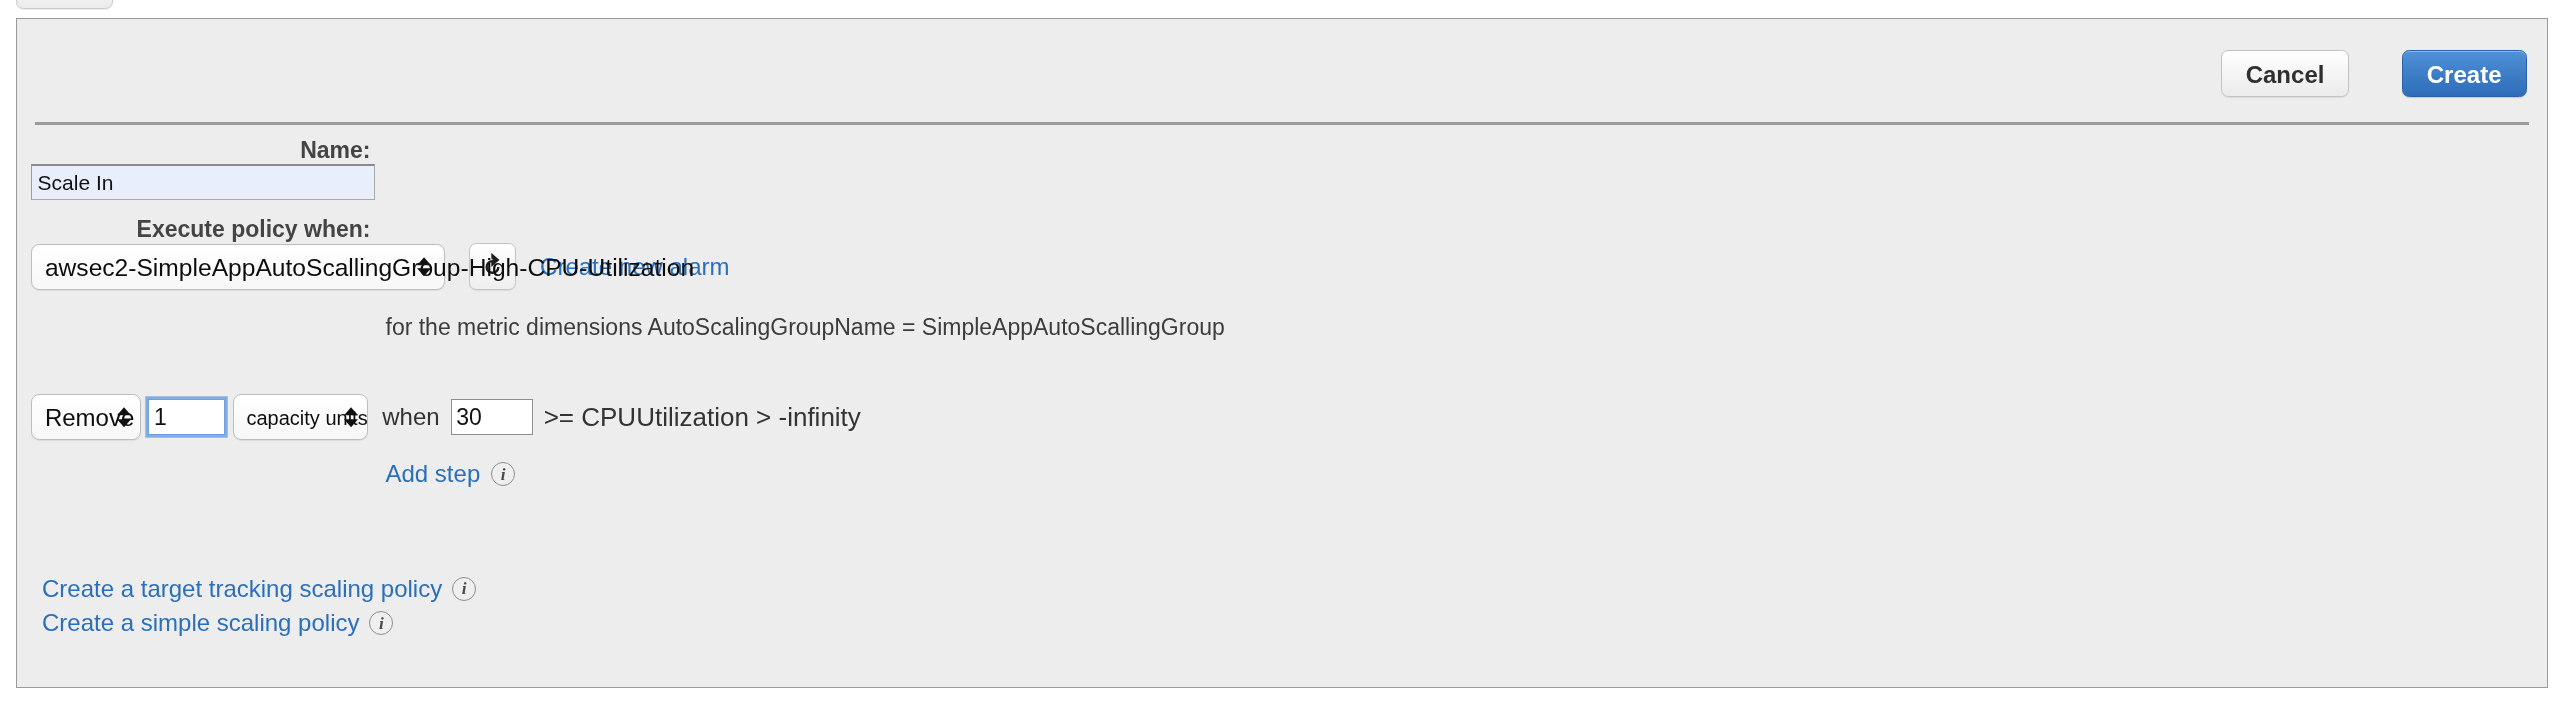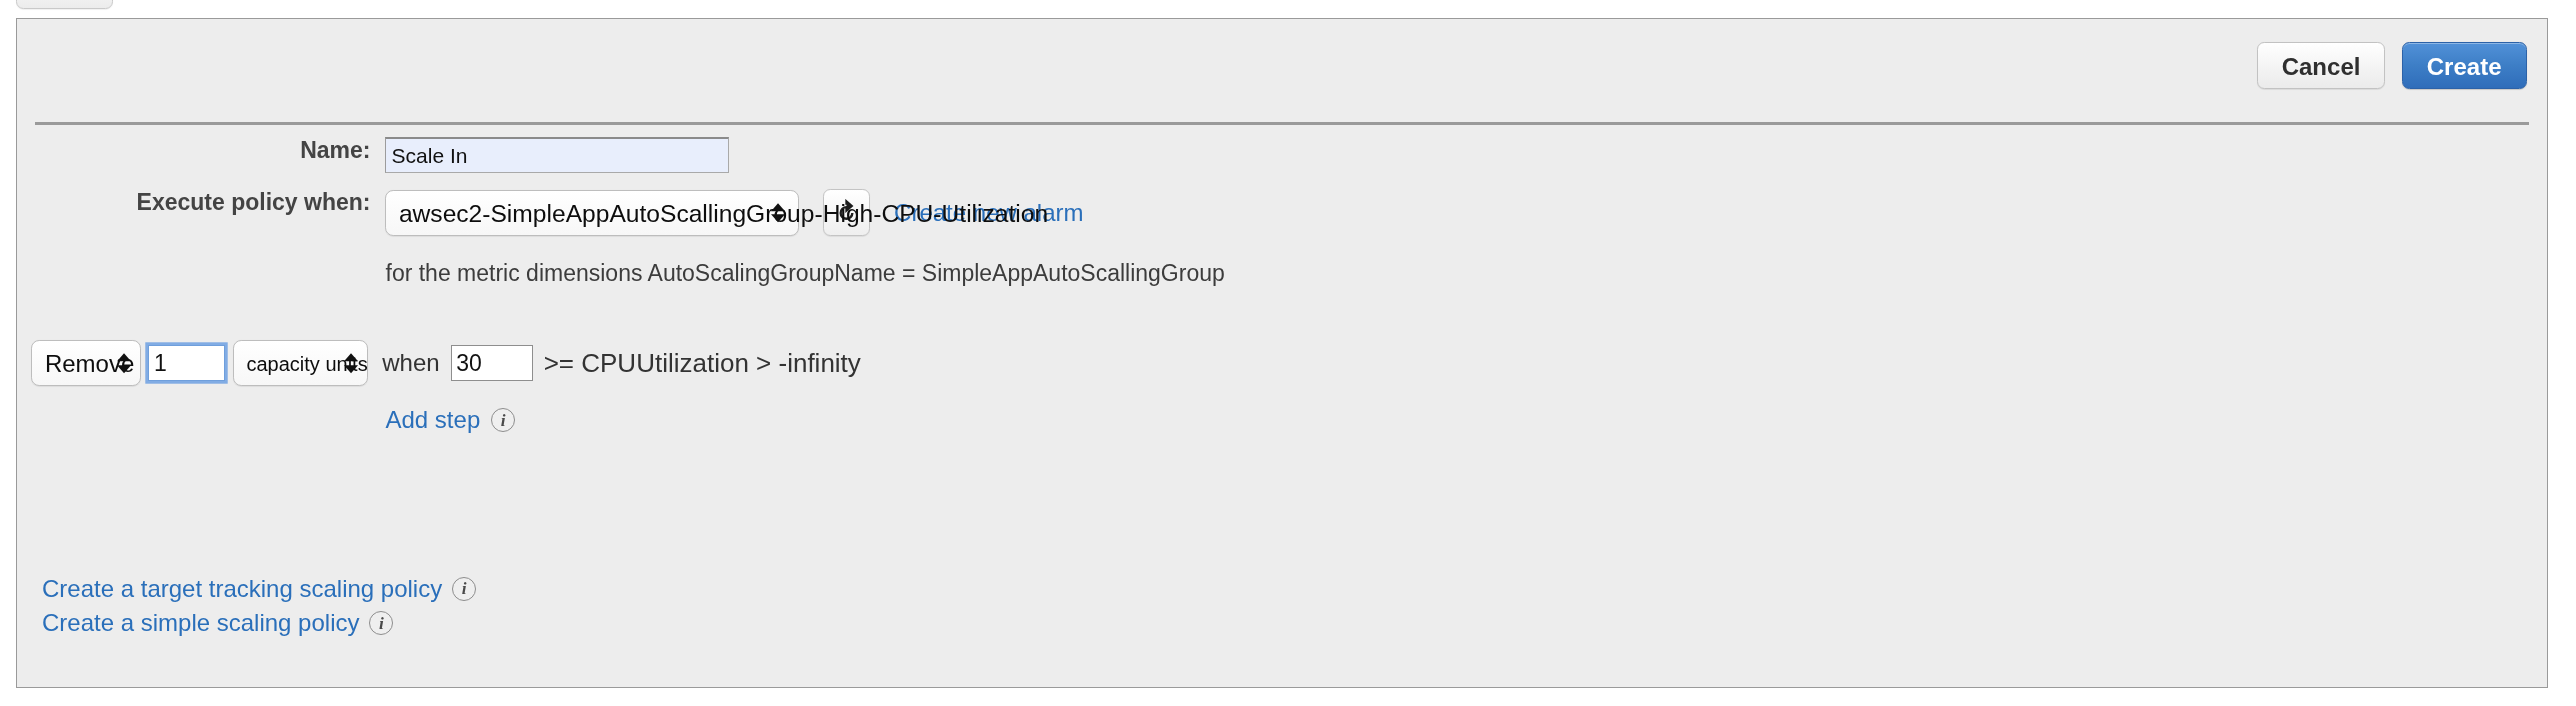--- a/index.html
+++ b/index.html
@@ -50,21 +50,21 @@
     left: 18px;
     top: 18px;
     font-size: 35px;
     color: #1a1a1a;
     letter-spacing: -0.3px;
     white-space: nowrap;
   }
   .header-actions {
     position: absolute;
     right: 20px;
-    top: 23px;
+    top: 31px;
     display: flex;
     align-items: center;
     gap: 16.4px;
   }
   .btn {
     font-family: "Liberation Sans", sans-serif;
     font-size: 24px;
     font-weight: bold;
     border-radius: 7.3px;
     padding: 0 24px;
@@ -78,20 +78,21 @@
     color: #2f2f2f;
     border: 0.9px solid #c2c2c2;
     background: linear-gradient(#ffffff 0%, #f4f4f4 52%, #ebebeb 100%);
     box-shadow: 0 0.9px 0.9px rgba(0,0,0,0.08);
   }
   .btn-create {
     color: #ffffff;
     border: 0.9px solid #2c62a8;
     background: linear-gradient(#5191d8 0%, #3d7ec6 50%, #2f6dba 100%);
     box-shadow: inset 0 0.9px 0 rgba(255,255,255,0.35), 0 0.9px 0.9px rgba(0,0,0,0.16);
+    margin-left: 36px;
   }
 
   .divider {
     position: absolute;
     left: 18px;
     right: 18px;
     top: 103px;
     height: 2.7px;
     background: #9a9a9a;
   }
@@ -100,20 +101,21 @@
   .form {
     position: absolute;
     left: 0;
     top: 118px;
     width: 100%;
   }
   .row {
     display: flex;
     align-items: flex-start;
     margin-bottom: 0;
+    flex-direction: column;
   }
   .row-label {
     width: 354px;
     text-align: right;
     padding-right: 0;
     font-size: 23px;
     font-weight: bold;
     color: #444444;
     box-sizing: border-box;
     white-space: nowrap;

